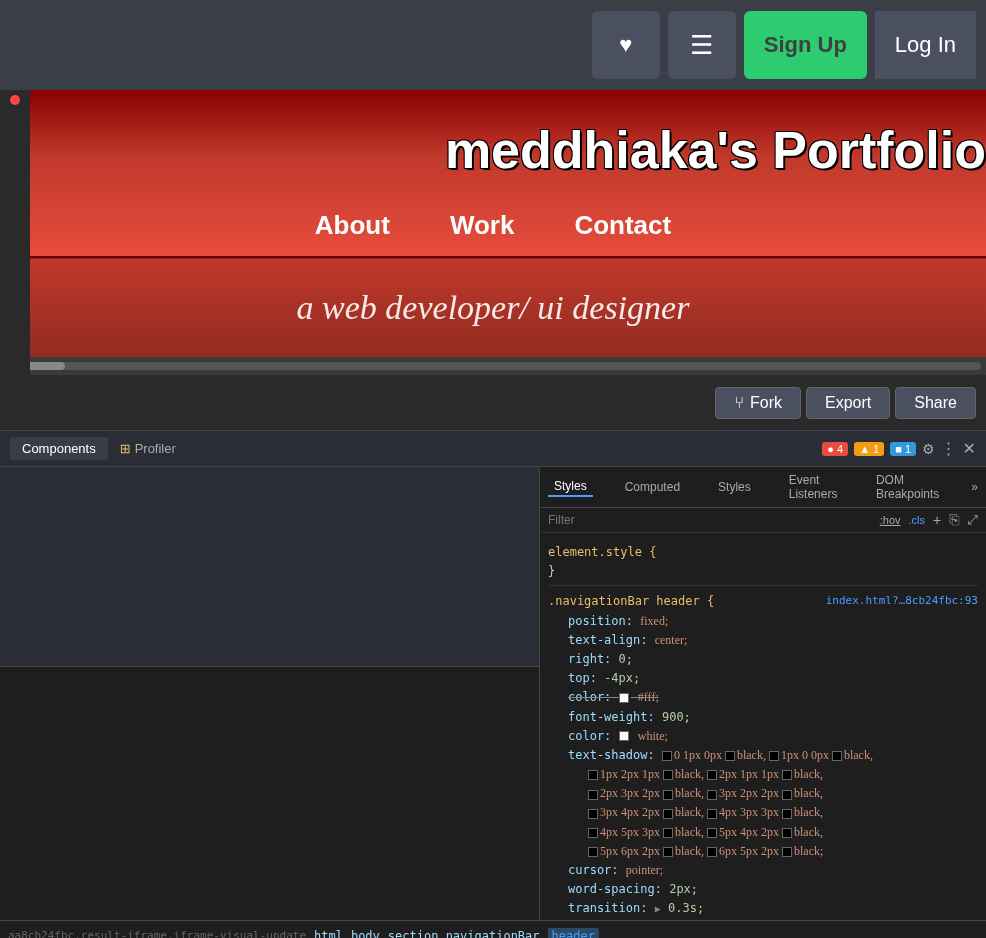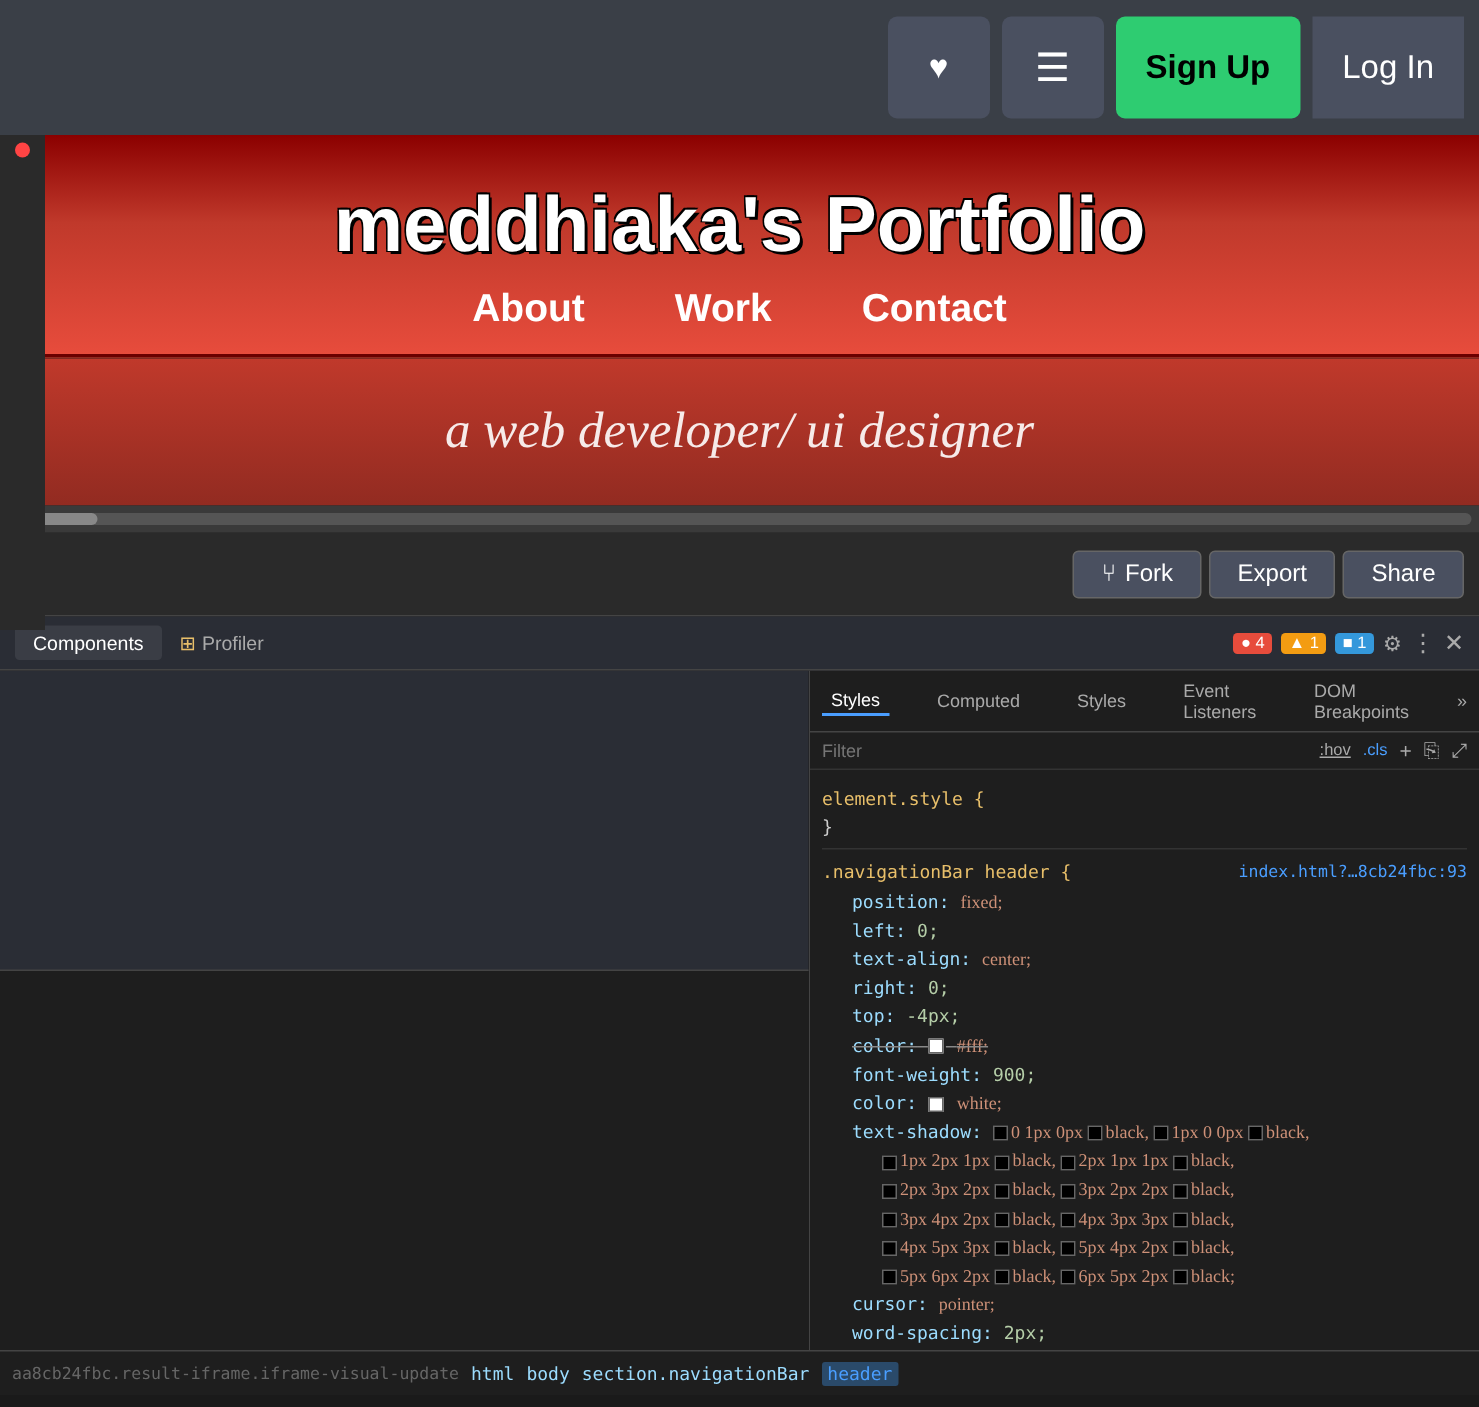--- a/index.html
+++ b/index.html
@@ -25,21 +25,21 @@
       font-size: 22px;
       cursor: pointer;
       display: flex;
       align-items: center;
       justify-content: center;
     }
     .toolbar-btn-signup {
       background: #2ecc71;
       border: none;
       border-radius: 6px;
-      color: #000000;
+      color: #404040;
       padding: 0 20px;
       height: 68px;
       font-size: 22px;
       font-weight: bold;
       cursor: pointer;
     }
     .toolbar-btn-login {
       background: #4a5060;
       border: none;
       border-radius: 0;
@@ -74,20 +74,22 @@
       text-align: center;
       border-bottom: 2px solid #6b0000;
     }
 
     .portfolio-title {
       color: white;
       font-size: 52px;
       font-weight: 900;
       font-family: Arial, sans-serif;
       text-shadow: 2px 2px 0 #000, -1px -1px 0 #000, 1px -1px 0 #000, -1px 1px 0 #000;
+      margin-bottom: 20px;
+      text-align: right;
     }
 
     .nav-links {
       display: flex;
       justify-content: center;
       gap: 60px;
       padding: 10px 0 15px 0;
     }
     .nav-link {
       color: white;
@@ -452,21 +454,20 @@
           <div><span class="css-selector">element.style {</span></div>
           <div><span class="css-brace">}</span></div>
         </div>
 
         <div class="css-section">
           <div style="position:relative;">
             <span class="css-selector">.navigationBar header {</span>
             <span class="css-link">index.html?…8cb24fbc:93</span>
           </div>
           <div class="css-indent"><span class="css-property">position:</span> <span class="css-value">fixed;</span></div>
-          <div class="css-indent"><span class="css-property">left:</span> <span class="css-value-num">0;</span></div>
           <div class="css-indent"><span class="css-property">text-align:</span> <span class="css-value">center;</span></div>
           <div class="css-indent"><span class="css-property">right:</span> <span class="css-value-num">0;</span></div>
           <div class="css-indent"><span class="css-property">top:</span> <span class="css-value-num">-4px;</span></div>
           <div class="css-indent">
             <span class="css-strikethrough">
               <span class="css-property">color:</span>
               <span class="css-color-swatch" style="background:#ffffff;"></span>
               <span class="css-value">#fff;</span>
             </span>
           </div>

